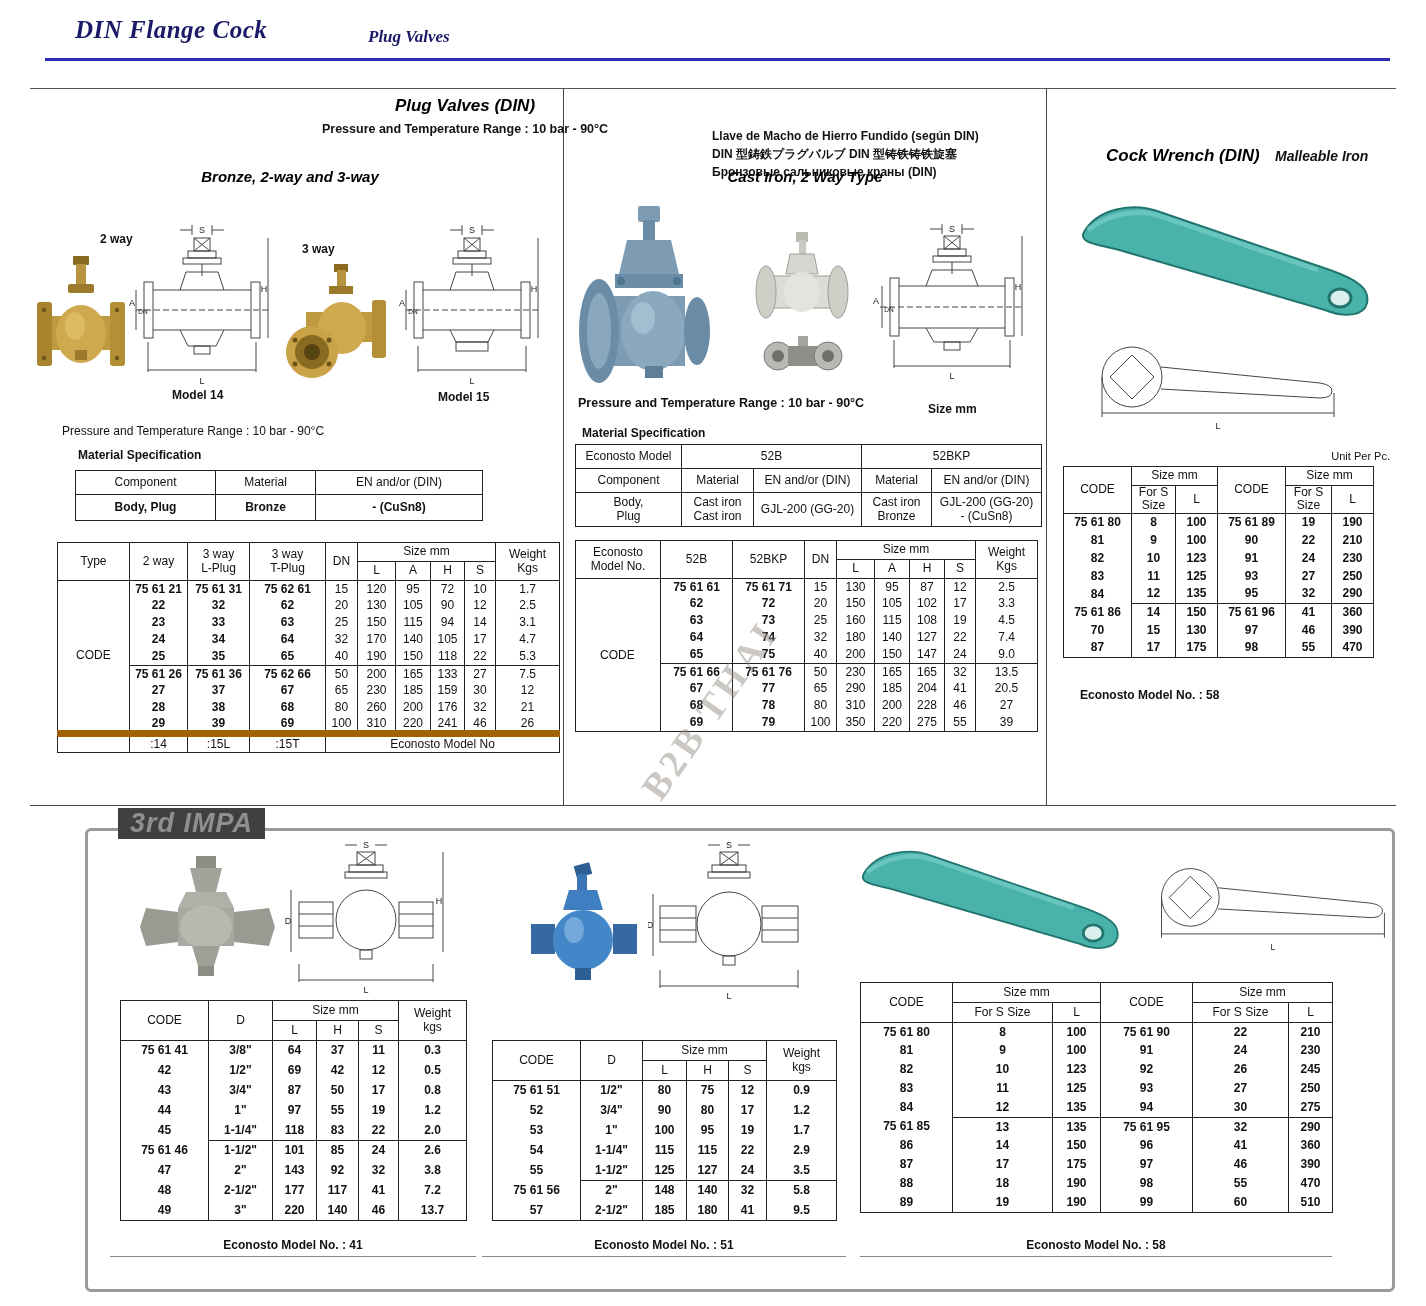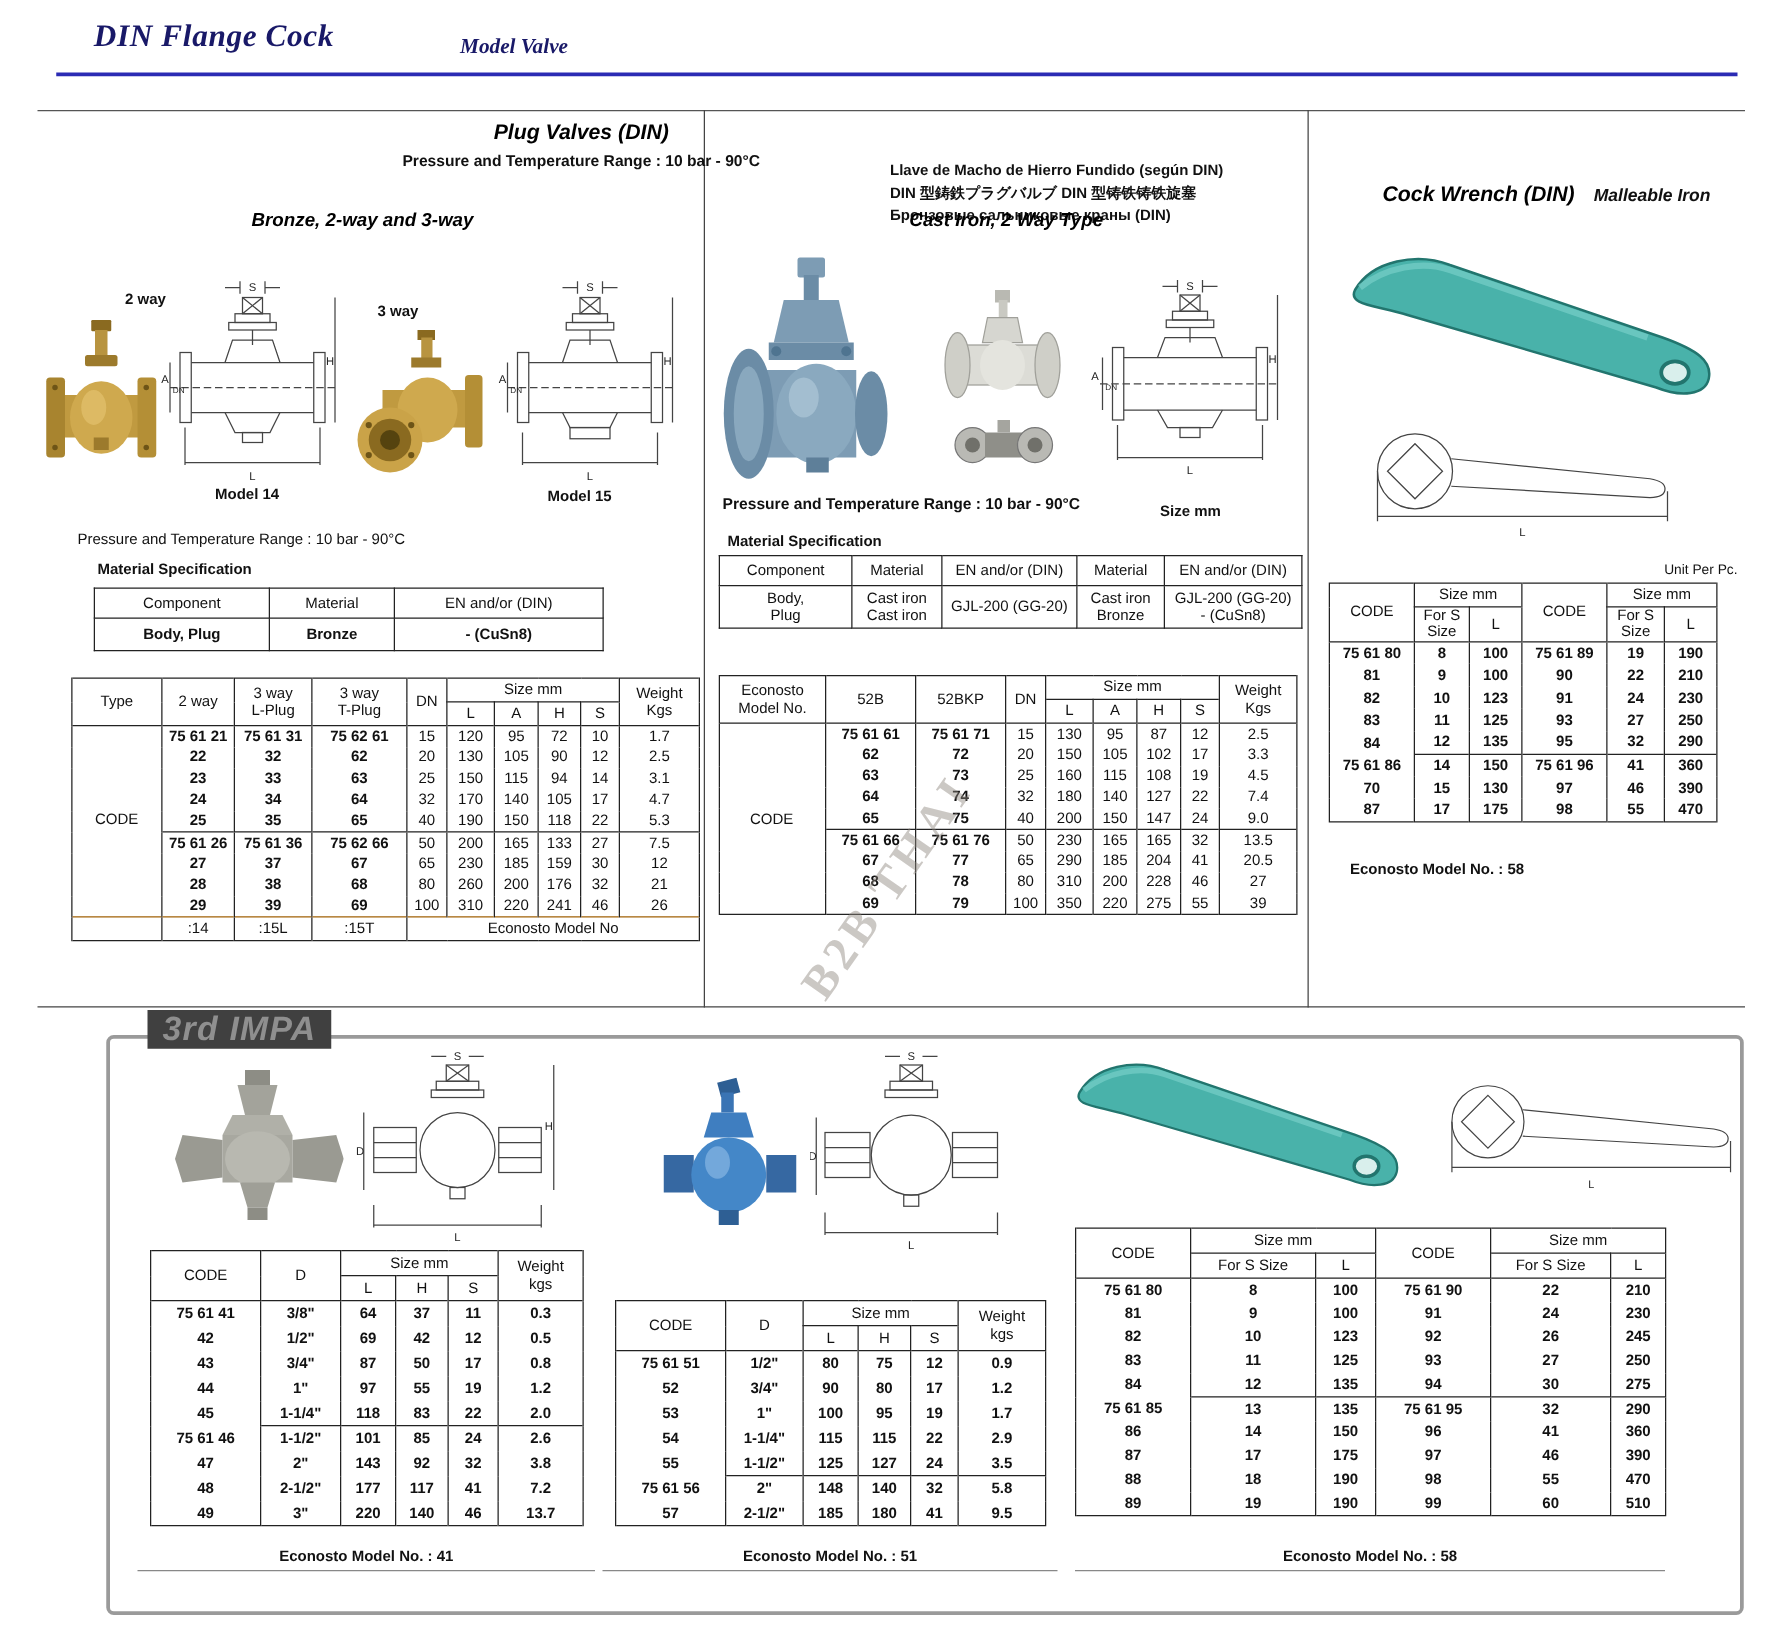--- a/index.html
+++ b/index.html
@@ -32,21 +32,21 @@
 
   
   table.gtable { border-collapse:collapse; table-layout:fixed; background:#fff; border:1.5px solid #222; }
   .gtable th, .gtable td {
     border-left:1px solid #222; border-right:1px solid #222;
     font-size:12px; font-weight:normal; text-align:center; vertical-align:middle;
     white-space:pre-line; line-height:1.12; padding:0 2px; overflow:hidden;
   }
   .gtable thead { border-bottom:1px solid #222; }
   .gtable tbody { border-top:1px solid #222; }
-  .gtable tfoot { border-top:1px solid #a16207; }
+  .gtable tfoot { border-top:7px solid #a16207; }
   .gtable thead tr + tr th { border-top:1px solid #222; }
   .gtable thead tr { height:19px; }
   .gtable tfoot td { height:19px; }
   .gtable tbody.g2 tr:first-child td:first-child { border-top:hidden; }
 
   .bronze-main tbody td, .cast-main tbody td { height:17px; }
   .bronze-main tbody td:nth-child(2), .bronze-main tbody td:nth-child(3), .bronze-main tbody td:nth-child(4) { font-weight:bold; }
   .cast-main tbody td:nth-child(2), .cast-main tbody td:nth-child(3) { font-weight:bold; }
   .wrench-table tbody td { height:18px; font-weight:bold; }
   .t41 tbody td, .t51 tbody td { height:20px; font-weight:bold; }
@@ -73,21 +73,21 @@
   
   .la line, .la rect, .la path, .la circle, .la polygon, .la ellipse { stroke:#444; stroke-width:1; fill:none; }
   .la .dash { stroke-dasharray:6,3; }
   .dim { font-family:"Liberation Sans",sans-serif; font-size:9px; fill:#222; stroke:none; text-anchor:middle; }
   .dim-sm { font-size:6.5px; }
 </style>
 </head>
 <body>
 
 <span class="abs main-title" style="left:75px;top:16px;">DIN Flange Cock</span>
-<span class="abs sub-title" style="left:368px;top:27px;">Model Valve</span>
+<span class="abs sub-title" style="left:368px;top:27px;">Plug Valves</span>
 <div class="abs blue-rule" style="left:45px;top:58px;width:1345px;"></div>
 
 <div class="abs content-frame" style="left:30px;top:88px;width:1366px;height:718px;"></div>
 <div class="abs vline" style="left:563px;top:88px;height:718px;"></div>
 <div class="abs vline" style="left:1046px;top:88px;height:718px;"></div>
 
 <div class="abs sec-title ctr" style="left:250px;top:96px;width:430px;">Plug Valves (DIN)</div>
 <div class="abs press-line ctr" style="left:230px;top:122px;width:470px;">Pressure and Temperature Range : 10 bar - 90°C</div>
 <div class="abs" style="left:712px;top:96px;margin-top:31px;">
   <div class="intl-line">Llave de Macho de Hierro Fundido (según DIN)</div>
@@ -452,20 +452,25 @@
 <table class="mspec mspec-c abs" style="left:575px;top:444px;width:466px;">
   <colgroup>
       <col style="width:106px">
       <col style="width:72px">
       <col style="width:108px">
       <col style="width:70px">
       <col style="width:110px">
     </colgroup>
   <tbody>
     <tr>
+      <td>Econosto Model</td>
+      <td colspan="2">52B</td>
+      <td colspan="2">52BKP</td>
+    </tr>
+    <tr>
       <td>Component</td>
       <td>Material</td>
       <td>EN and/or (DIN)</td>
       <td>Material</td>
       <td>EN and/or (DIN)</td>
     </tr>
     <tr style="height:34px;">
       <td>Body,
 Plug</td>
       <td>Cast iron

